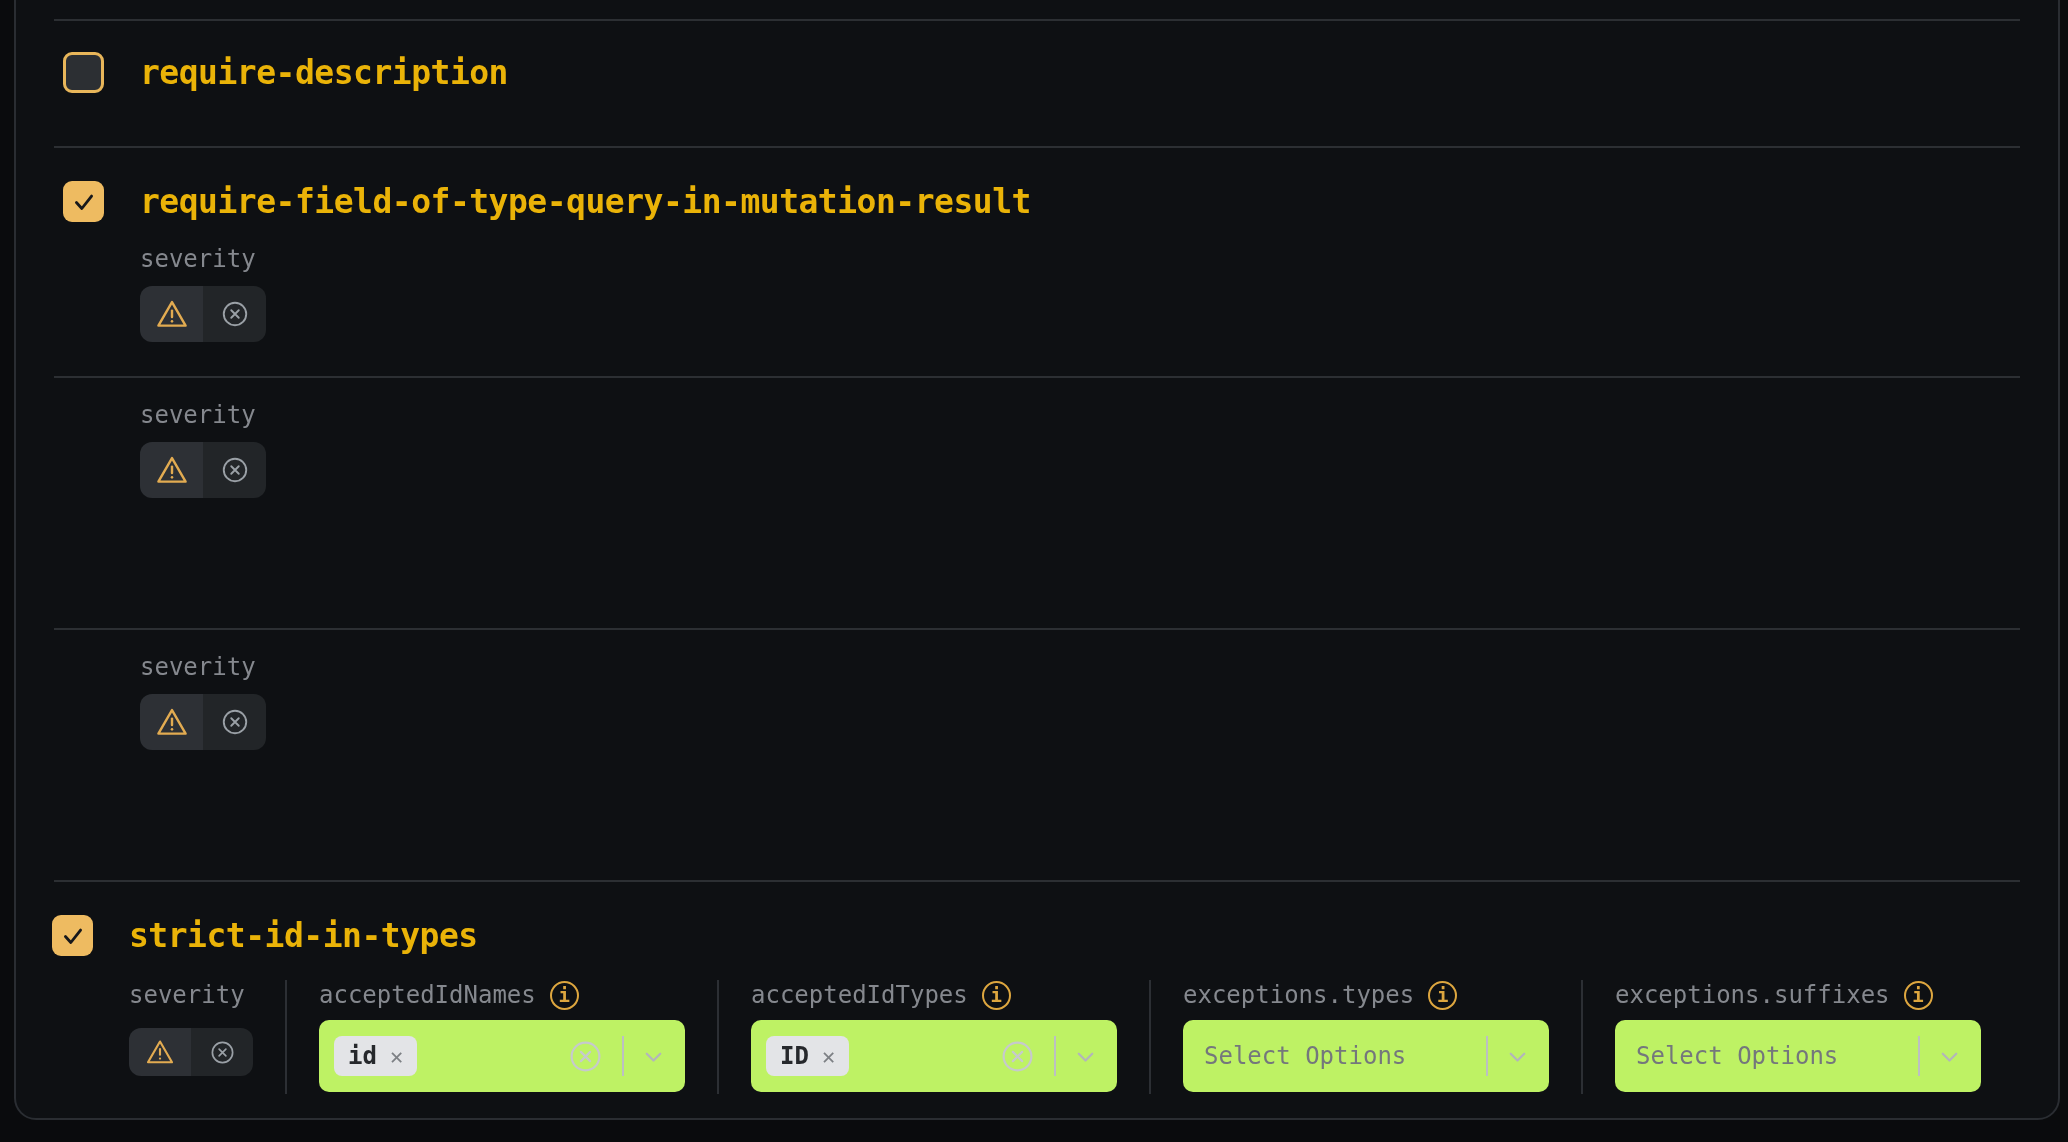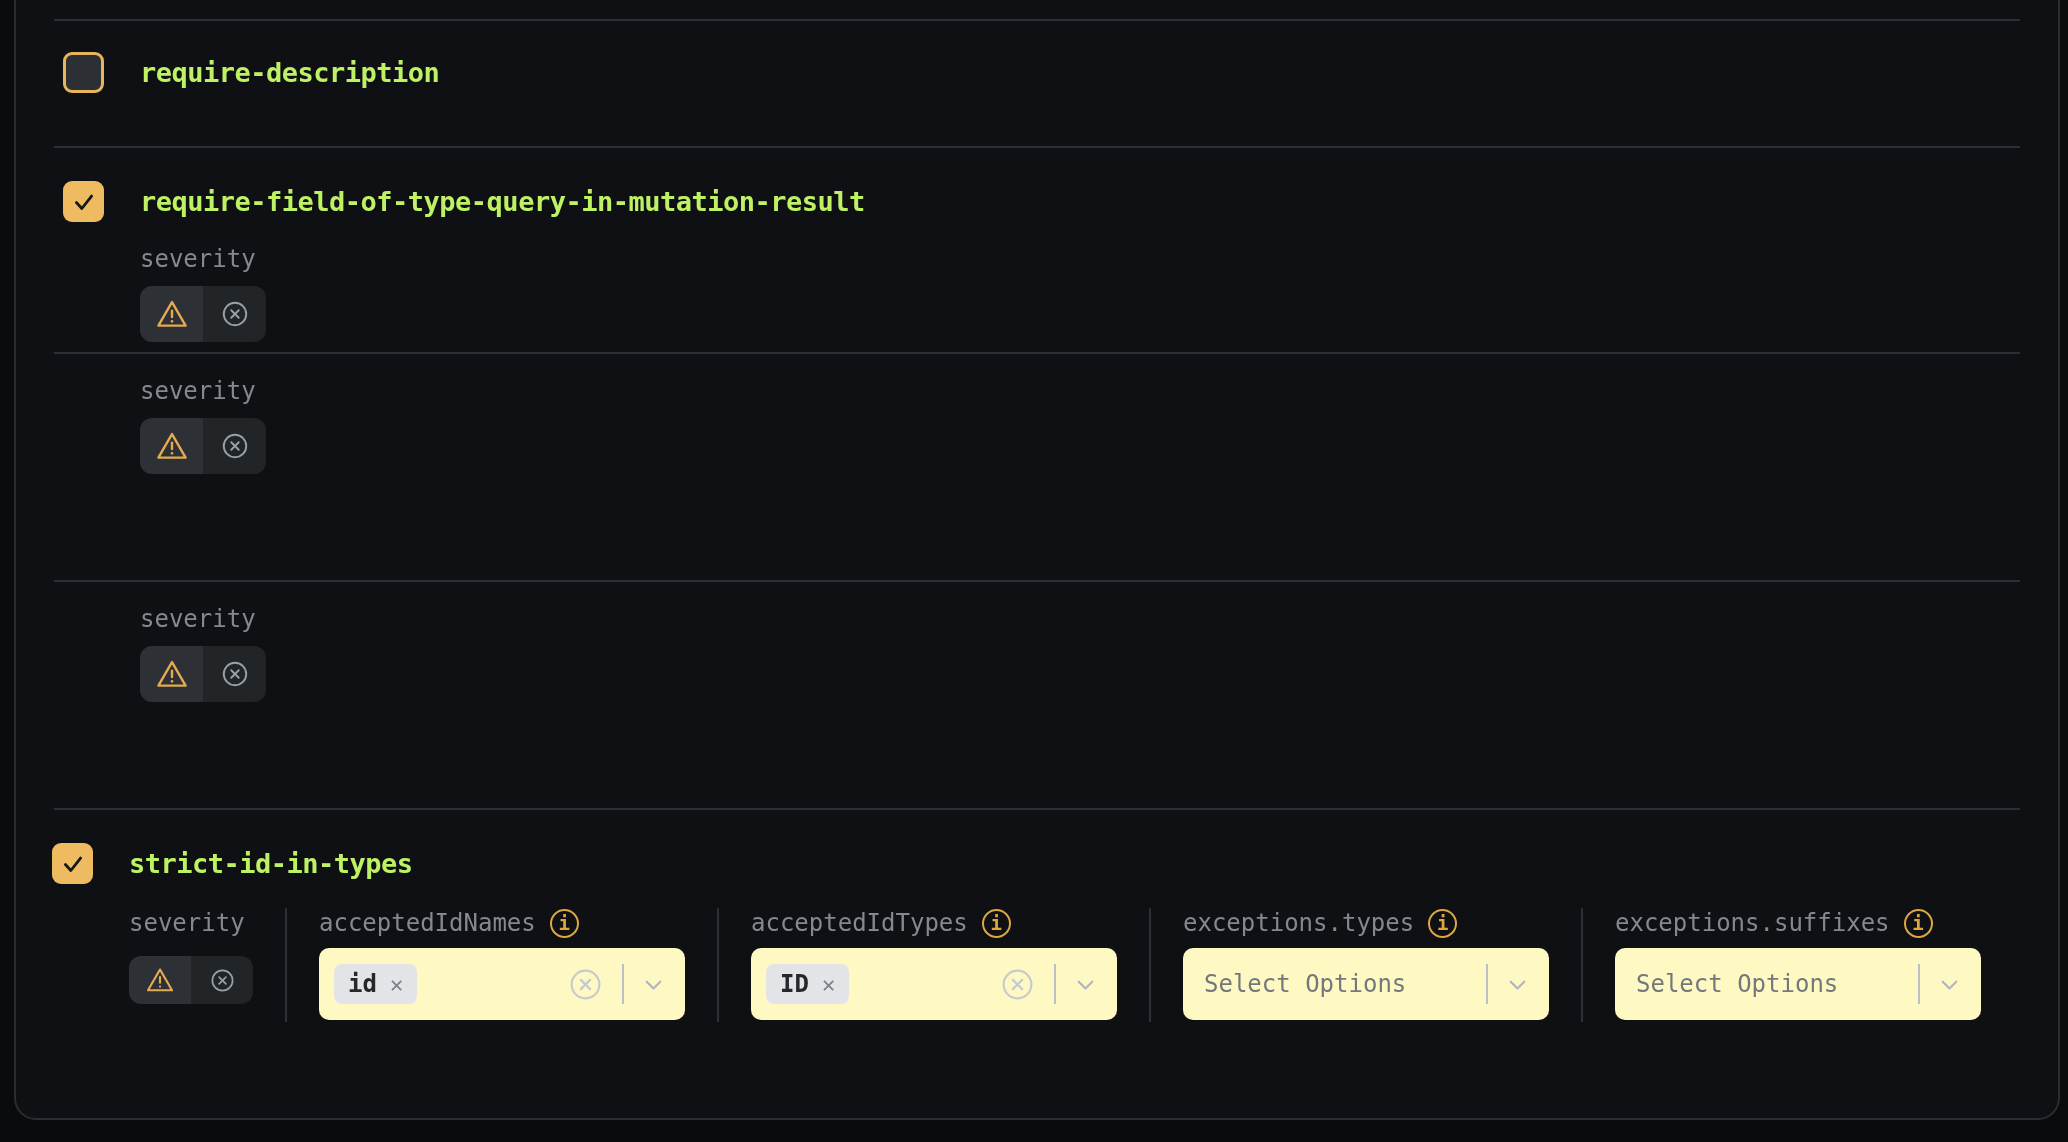--- a/index.html
+++ b/index.html
@@ -13,37 +13,37 @@
     box-sizing:border-box;
     background:#0e1013;
     border:2px solid #2a2d32;
     border-radius:22px;
     overflow:hidden;
   }
   .card-inner{padding-top:47px;}
   .divider{height:2px;background:#2c2f33;margin:0 38px;}
   .rule{box-sizing:border-box;padding:0 40px 0 47px;}
   .rule-h127{height:125px;}
-  .rule-h230{height:204px;border-radius:18px;}
+  .rule-h230{height:228px;border-radius:18px;}
   .rule-last{height:276px;padding-left:36px;}
   .rule-head{display:flex;align-items:center;gap:36px;padding-top:33px;}
   .rule-h127 .rule-head{padding-top:31px;}
 
   .checkbox{
     width:41px;height:41px;border-radius:9px;box-sizing:border-box;
     background:#2c2f33;border:3px solid #e8b65a;
     display:flex;align-items:center;justify-content:center;
     flex:0 0 auto;cursor:pointer;
   }
   .checkbox.checked{background:#eebb61;border:none;}
   .checkbox svg{display:none;}
   .checkbox.checked svg{display:block;}
 
   .rule-title{
-    font-size:27px;font-weight:bold;color:#bef264;letter-spacing:-0.5px;
+    font-size:33px;font-weight:bold;color:#eab308;letter-spacing:-0.5px;
     white-space:nowrap;
   }
   .rule-body{margin-left:77px;}
   .sev-label{margin-top:22px;font-size:24px;line-height:30px;color:#85888e;}
   .opt-label{font-size:24px;line-height:30px;color:#85888e;white-space:nowrap;}
 
   .seg{margin-top:12px;display:inline-flex;border-radius:12px;overflow:hidden;}
   .seg-btn{
     width:63px;height:56px;border:none;margin:0;padding:0;
     display:flex;align-items:center;justify-content:center;cursor:pointer;
@@ -58,21 +58,21 @@
   .opt-col{display:flex;flex-direction:column;}
   .opt-label-row{display:flex;align-items:center;gap:14px;height:30px;}
   .info-icon{
     width:29px;height:29px;border:2.5px solid #dda63f;border-radius:50%;
     box-sizing:border-box;color:#dda63f;
     display:flex;align-items:center;justify-content:center;
     font-size:19px;font-weight:bold;cursor:pointer;flex:0 0 auto;
   }
   .select{
     margin-top:10px;width:366px;height:72px;box-sizing:border-box;
-    background:#fef9c3;border-radius:10px;
+    background:#bef264;border-radius:10px;
     display:flex;align-items:center;
     padding:0 18px 0 15px;cursor:pointer;
   }
   .chip{
     height:40px;background:#e3e4e7;border-radius:8px;
     display:inline-flex;align-items:center;gap:13px;padding:0 14px;flex:0 0 auto;
   }
   .chip-label{font-size:24px;font-weight:bold;color:#26282c;}
   .chip-x{font-size:22px;color:#7d8085;cursor:pointer;}
   .flex-spacer{flex:1;}

